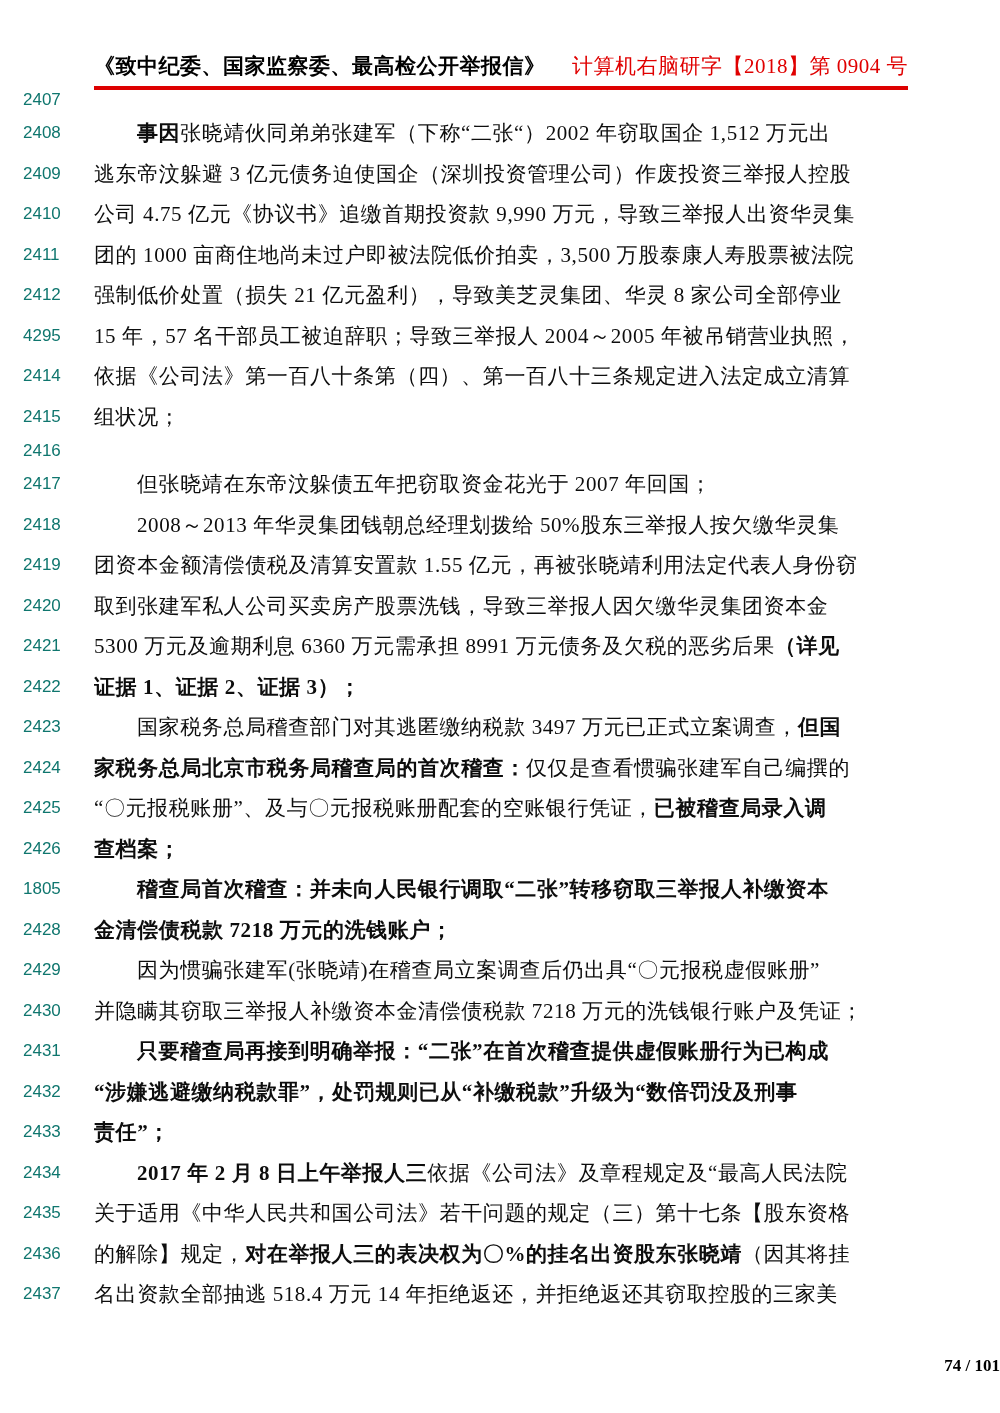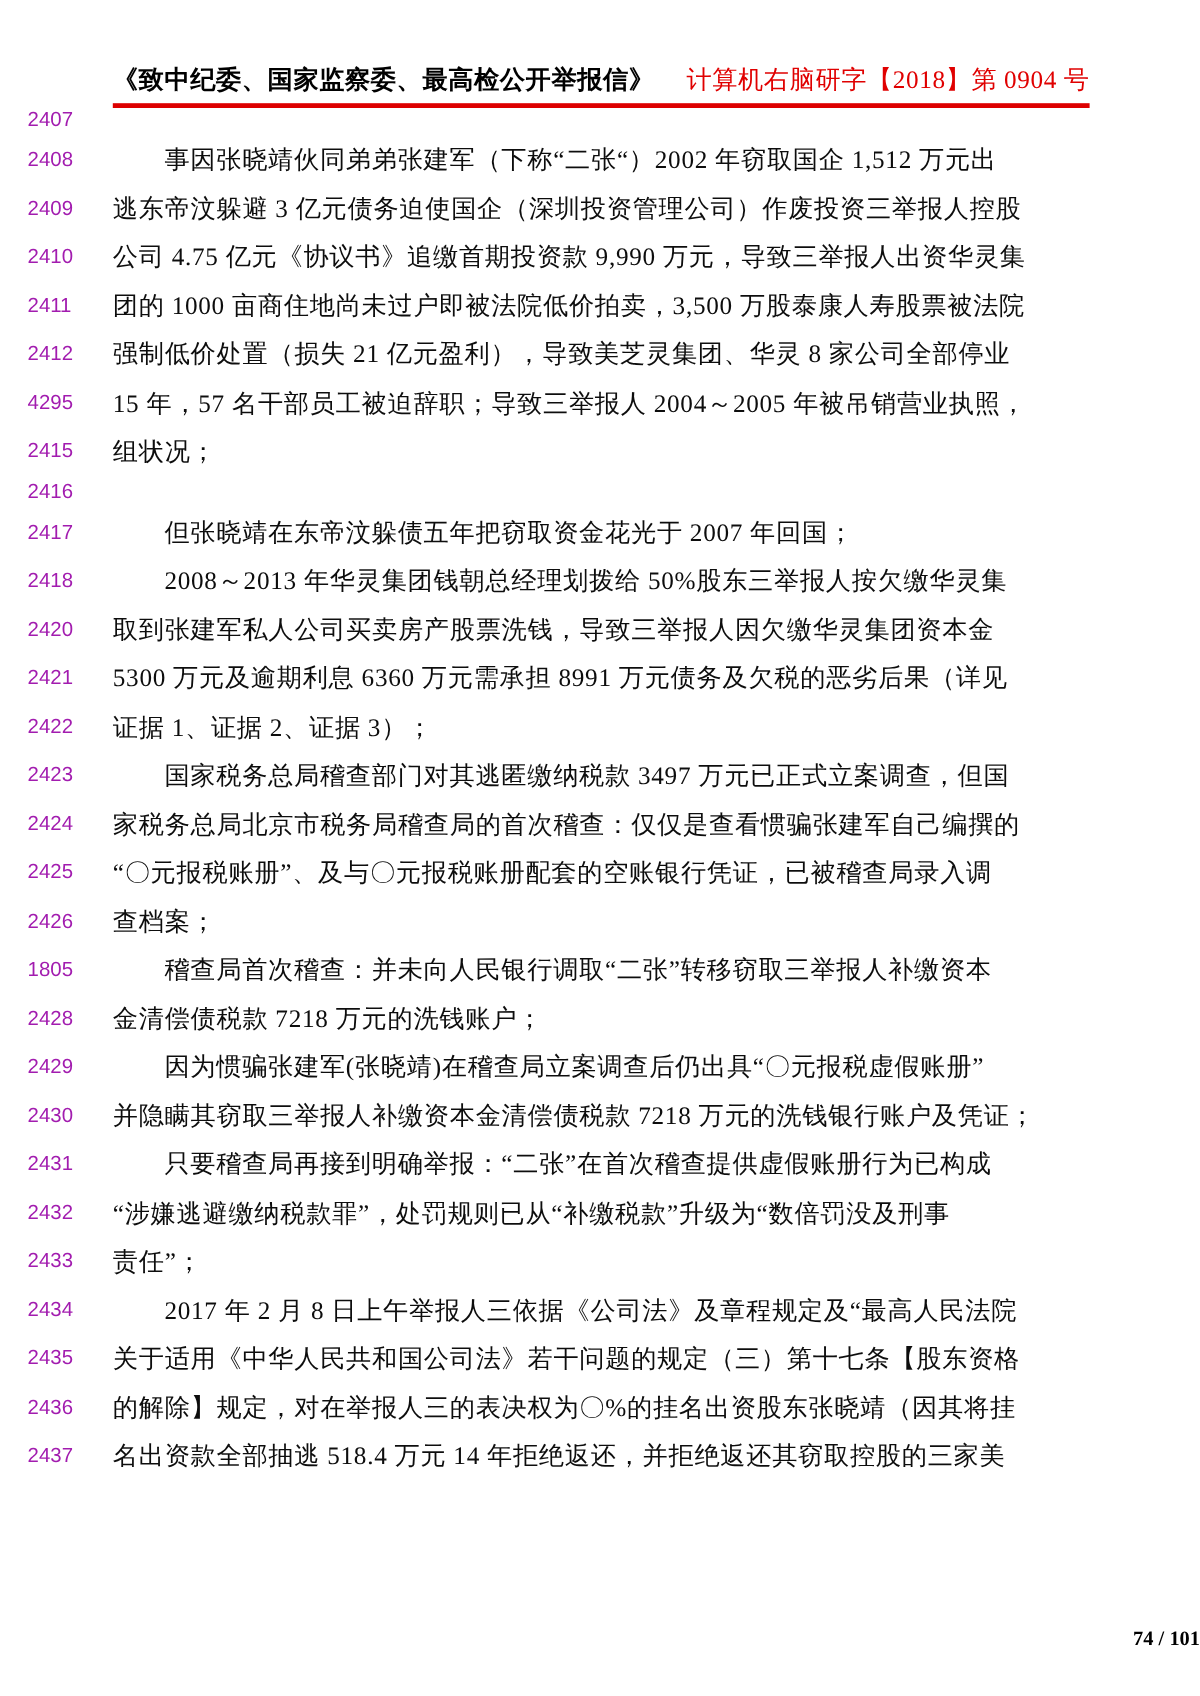--- a/index.html
+++ b/index.html
@@ -56,33 +56,33 @@
     height: 40.5px;
     padding-right: 92px;
   }
   .line-row.small { height: 27px; }
   .line-num {
     width: 94px;
     padding-left: 23px;
     flex: 0 0 auto;
     font-family: "Liberation Sans", sans-serif;
     font-size: 17px;
-    color: #a21caf;
+    color: #0f766e;
   }
   .line-text {
     flex: 1 1 auto;
     font-size: 21px;
     letter-spacing: 0.6px;
     color: #0d0d0d;
     white-space: nowrap;
     overflow: hidden;
   }
   .line-text.indent { padding-left: 43px; }
   .seg { font-weight: normal; }
-  .seg.bold { font-weight: normal; }
+  .seg.bold { font-weight: bold; }
   
   .doc-footer {
     position: absolute;
     top: 1356px;
     left: 0;
     width: 100%;
     text-align: right;
     font-size: 17px;
     font-weight: bold;
     color: #000;
@@ -121,36 +121,44 @@
       </div>
       <div class="line-row">
         <span class="line-num">2412</span>
         <span class="line-text"><span class="seg">强制低价处置（损失 21 亿元盈利），导致美芝灵集团、华灵 8 家公司全部停业</span></span>
       </div>
       <div class="line-row">
         <span class="line-num">4295</span>
         <span class="line-text"><span class="seg">15 年，57 名干部员工被迫辞职；导致三举报人 2004～2005 年被吊销营业执照，</span></span>
       </div>
       <div class="line-row">
+        <span class="line-num">2414</span>
+        <span class="line-text"><span class="seg">依据《公司法》第一百八十条第（四）、第一百八十三条规定进入法定成立清算</span></span>
+      </div>
+      <div class="line-row">
         <span class="line-num">2415</span>
         <span class="line-text"><span class="seg">组状况；</span></span>
       </div>
       <div class="line-row small">
         <span class="line-num">2416</span>
         <span class="line-text"></span>
       </div>
       <div class="line-row">
         <span class="line-num">2417</span>
         <span class="line-text indent"><span class="seg">但张晓靖在东帝汶躲债五年把窃取资金花光于 2007 年回国；</span></span>
       </div>
       <div class="line-row">
         <span class="line-num">2418</span>
         <span class="line-text indent"><span class="seg">2008～2013 年华灵集团钱朝总经理划拨给 50%股东三举报人按欠缴华灵集</span></span>
       </div>
       <div class="line-row">
+        <span class="line-num">2419</span>
+        <span class="line-text"><span class="seg">团资本金额清偿债税及清算安置款 1.55 亿元，再被张晓靖利用法定代表人身份窃</span></span>
+      </div>
+      <div class="line-row">
         <span class="line-num">2420</span>
         <span class="line-text"><span class="seg">取到张建军私人公司买卖房产股票洗钱，导致三举报人因欠缴华灵集团资本金</span></span>
       </div>
       <div class="line-row">
         <span class="line-num">2421</span>
         <span class="line-text"><span class="seg">5300 万元及逾期利息 6360 万元需承担 8991 万元债务及欠税的恶劣后果</span><span class="seg bold">（详见</span></span>
       </div>
       <div class="line-row">
         <span class="line-num">2422</span>
         <span class="line-text"><span class="seg bold">证据 1、证据 2、证据 3）；</span></span>

